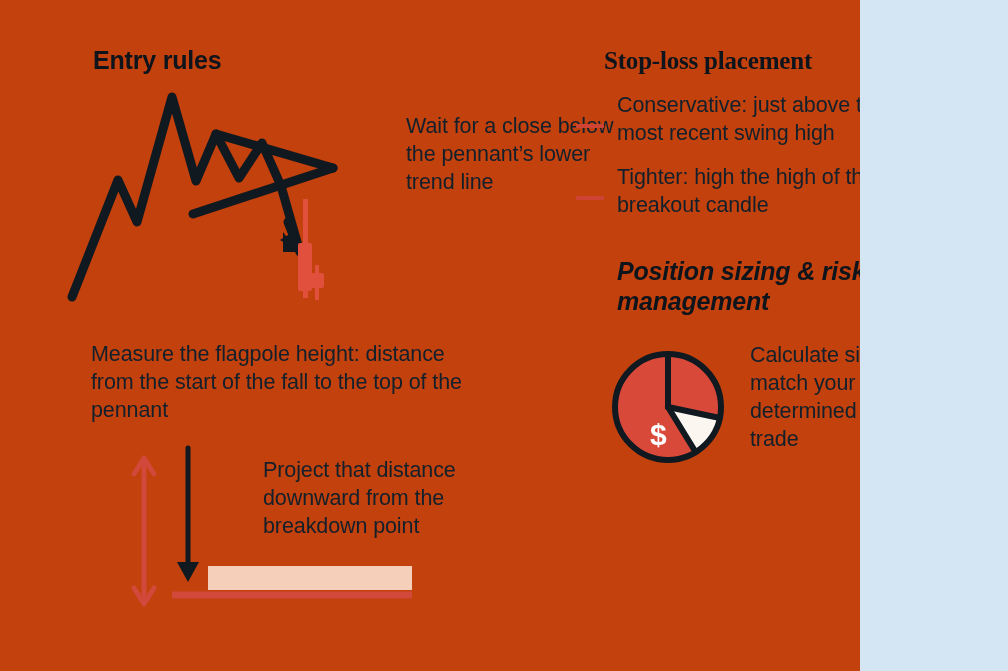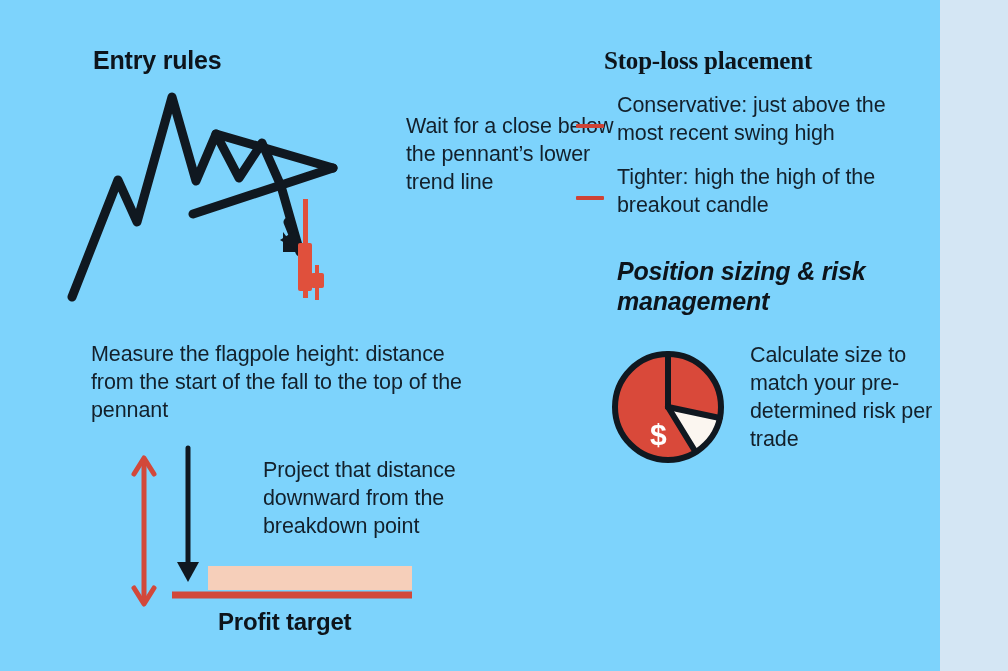--- a/index.html
+++ b/index.html
@@ -2,23 +2,23 @@
 <html><head>
 <meta charset="utf-8">
 <style>
   html, body {
     margin: 0;
     padding: 0;
     background: #d4e6f4;
   }
   #page {
     position: relative;
-    width: 940px;
+    width: 860px;
     height: 671px;
-    background: #7dd3fc;
+    background: #c2410c;
     overflow: hidden;
     font-family: "Liberation Sans", sans-serif;
     color: #101820;
   }
   .abs { position: absolute; }
 
   .heading {
     font-weight: bold;
     font-size: 25px;
     letter-spacing: -0.2px;
@@ -136,15 +136,14 @@
     </g>
 
     <g>
       <line x1="68" y1="8" x2="68" y2="128" stroke="#101820" stroke-width="5" stroke-linecap="round"></line>
       <polygon points="57,122 79,122 68,142" fill="#101820"></polygon>
     </g>
   </svg>
 
   <div class="abs body-text" style="left:216px; top:457px; width:240px;margin-left:47px;">Project that distance downward from the breakdown point</div>
 
-  <div class="abs pt-label" style="left:218px; top:608px;">Profit target</div>
 
 </div>
 
 </body></html>

